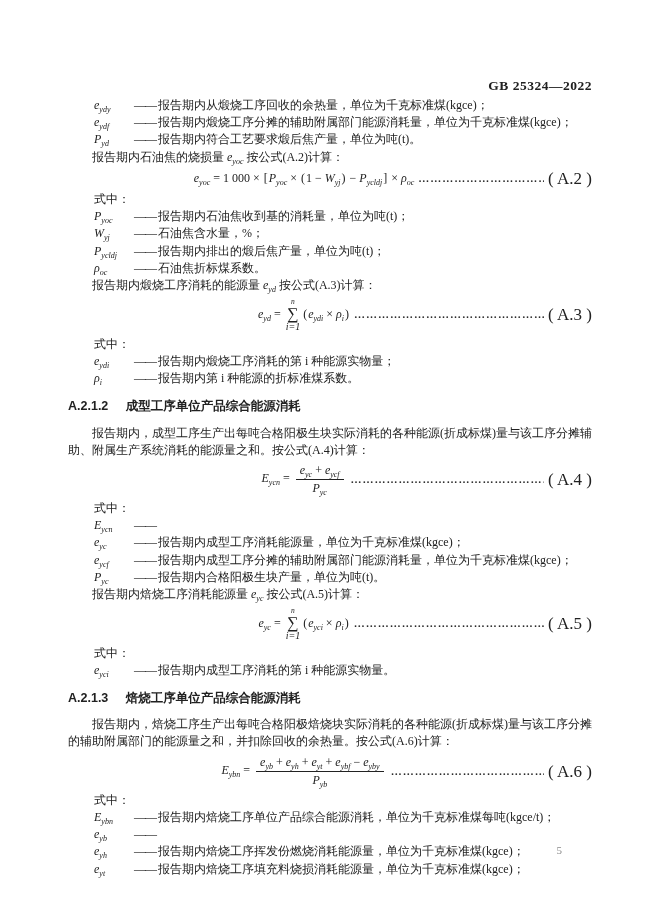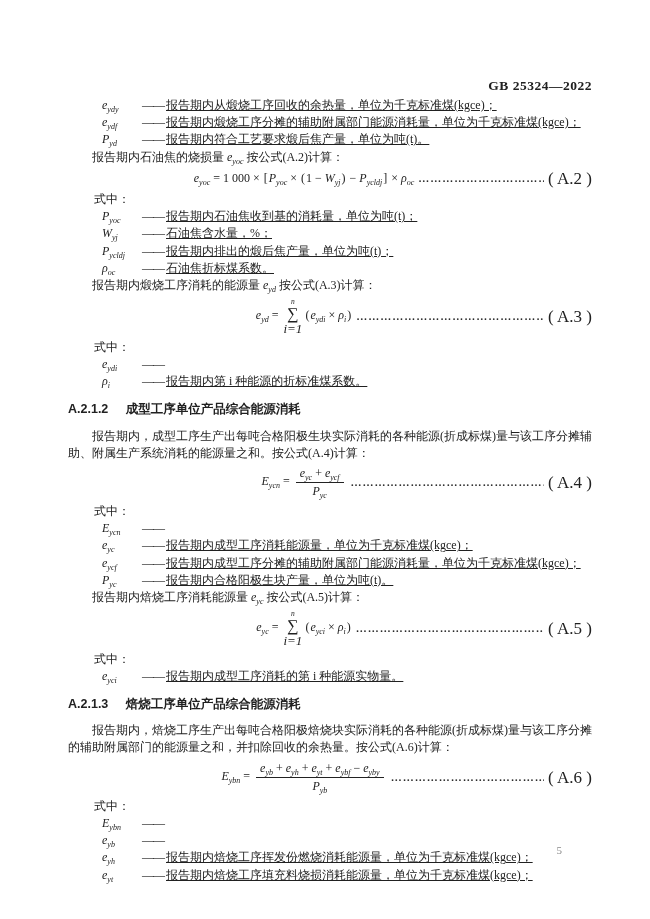--- a/index.html
+++ b/index.html
@@ -14,23 +14,23 @@
     position:absolute;top:78px;right:58px;
     font-weight:bold;font-size:13.5px;letter-spacing:0.5px;
     font-family:"Liberation Serif","DejaVu Serif",serif;
   }
   .content{
     position:absolute;left:68px;top:97px;width:524px;
     font-size:12px;line-height:17.2px;
   }
   
   .def{display:flex;align-items:baseline;margin-left:26px;}
-  .def .sym{min-width:40px;flex:0 0 auto;margin-left:8px;}
+  .def .sym{min-width:40px;flex:0 0 auto;}
   .def .dash{flex:0 0 auto;letter-spacing:-1px;padding-right:2px;}
-  .def .txt{flex:1 1 auto;text-decoration:underline;}
+  .def .txt{flex:1 1 auto;}
   
   .plain{margin-left:26px;}
   
   .para{text-indent:2em;text-align:justify;}
   
   .heading{
     font-weight:bold;margin:11px 0 9px 0;
     font-family:"Liberation Sans","DejaVu Sans",sans-serif;
     font-size:12.5px;
   }
@@ -57,21 +57,21 @@
     vertical-align:middle;margin:0 3px;line-height:1.25;
   }
   .frac .fr-num{padding:0 4px 1px 4px;border-bottom:1px solid #222;}
   .frac .fr-den{padding:1px 4px 0 4px;}
   .sum{
     display:inline-flex;flex-direction:column;align-items:center;
     vertical-align:middle;line-height:1;margin:0 2px;
   }
   .sum .sum-up{font-size:7.5px;}
   .sum .sum-sigma{font-size:16px;line-height:1;font-style:normal;}
-  .sum .sum-lo{font-size:13px;}
+  .sum .sum-lo{font-size:10px;}
   .page-number{
     position:absolute;top:844px;right:88px;
     font-size:11px;color:#8a8a8a;
   }
 </style>
 </head>
 <body>
 
 <div class="page">
   <div class="std-header">GB 25324—2022</div>
@@ -127,20 +127,21 @@
             <span class="sum-sigma">∑</span>
             <span class="sum-lo">i=1</span>
           </span><span class="br">(</span><span class="v">e<sub>ydi</sub></span><span class="op">×</span><span class="v">ρ<sub>i</sub></span><span class="br">)</span></span>
     <span class="f-dots">……………………………………………………</span>
     <span class="f-label">( A.3 )</span>
   </div>
       <div class="plain">式中：</div>
       <div class="def">
     <span class="sym"><span class="v">e<sub>ydi</sub></span></span>
     <span class="dash">——</span>
+    <span class="txt">报告期内煅烧工序消耗的第 i 种能源实物量；</span>
   </div>
       <div class="def">
     <span class="sym"><span class="v">ρ<sub>i</sub></span></span>
     <span class="dash">——</span>
     <span class="txt">报告期内第 i 种能源的折标准煤系数。</span>
   </div>
       <div class="heading">
     <span class="h-num">A.2.1.2</span>
     <span class="h-title">成型工序单位产品综合能源消耗</span>
   </div>
@@ -202,20 +203,21 @@
             <span class="fr-num"><span class="v">e<sub>yb</sub></span><span class="op">+</span><span class="v">e<sub>yh</sub></span><span class="op">+</span><span class="v">e<sub>yt</sub></span><span class="op">+</span><span class="v">e<sub>ybf</sub></span><span class="op">−</span><span class="v">e<sub>yby</sub></span></span>
             <span class="fr-den"><span class="v">P<sub>yb</sub></span></span>
           </span></span>
     <span class="f-dots">…………………………………………</span>
     <span class="f-label">( A.6 )</span>
   </div>
       <div class="plain">式中：</div>
       <div class="def">
     <span class="sym"><span class="v">E<sub>ybn</sub></span></span>
     <span class="dash">——</span>
+    <span class="txt">报告期内焙烧工序单位产品综合能源消耗，单位为千克标准煤每吨(kgce/t)；</span>
   </div>
       <div class="def">
     <span class="sym"><span class="v">e<sub>yb</sub></span></span>
     <span class="dash">——</span>
   </div>
       <div class="def">
     <span class="sym"><span class="v">e<sub>yh</sub></span></span>
     <span class="dash">——</span>
     <span class="txt">报告期内焙烧工序挥发份燃烧消耗能源量，单位为千克标准煤(kgce)；</span>
   </div>

